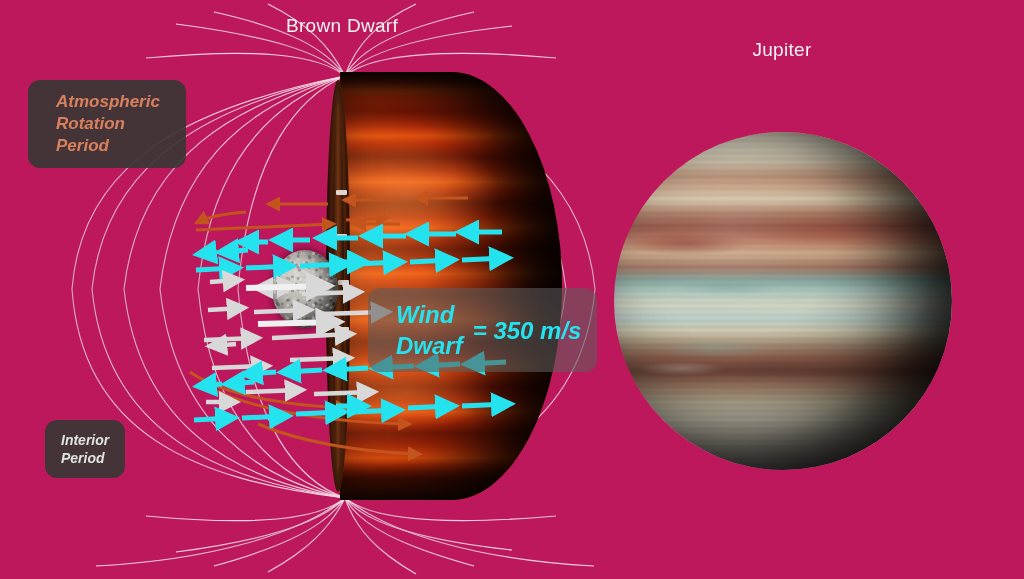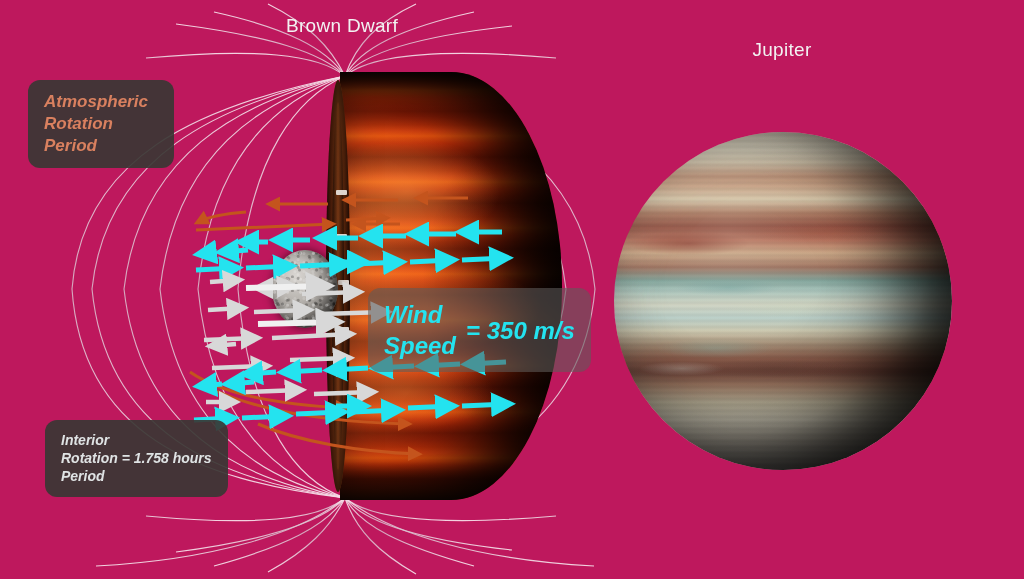--- a/index.html
+++ b/index.html
@@ -166,21 +166,21 @@
   }
   .label .eq{font-style:italic;font-weight:bold;}
   #label-atmos{left:28px;top:80px;color:#d9805f;font-size:17px;}
   #label-interior{left:45px;top:420px;color:#dfe3e4;font-size:14px;}
   #label-wind{
     left:368px;top:288px;color:#24e3ef;font-size:24px;
     background:rgba(95,92,90,.58);
   }
   .lbl-grid{display:grid;grid-template-columns:auto auto;
             align-items:center;column-gap:10px;}
-  .lbl-grid .lines{display:block;}
+  .lbl-grid .lines{display:block;margin-left:12px;}
 </style>
 </head>
 <body>
 
 <div class="stage">
 
   <svg class="magsvg" viewBox="0 0 1024 579">
     <defs>
       <linearGradient id="fl" x1="0" y1="0" x2="0" y2="1">
         <stop offset="0%" stop-color="#ffffff" stop-opacity="0.95"></stop>
@@ -350,33 +350,28 @@
       <div class="lines">
         <div>Atmospheric</div>
         <div>Rotation</div>
         <div>Period</div>
       </div>
     </div>
   </div>
 
   <div class="label" id="label-interior">
     <div>Interior</div>
-    <div>
-      <span>Rotation</span>
-      <span>=</span>
-      <span>1.758 hours</span>
-    </div>
     <div>Period</div>
   </div>
 
   <div class="label" id="label-wind">
     <div class="lbl-grid">
       <div class="lines">
         <div>Wind</div>
-        <div>Speed</div>
+        <div>Dwarf</div>
       </div>
       <div class="eq">
         <span>=</span>
         <span>350 m/s</span>
       </div>
     </div>
   </div>
 
 </div>
 

